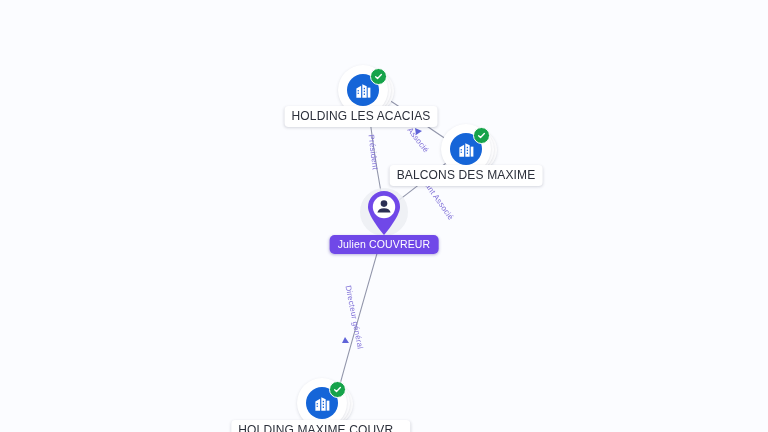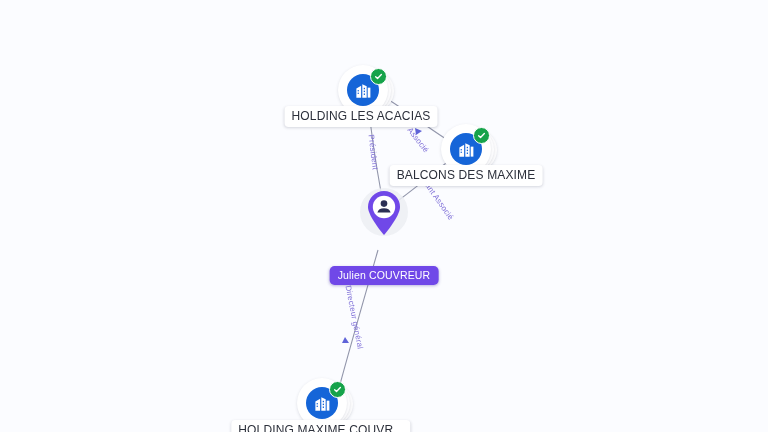--- a/index.html
+++ b/index.html
@@ -230,21 +230,21 @@
   <div class="node" style="left:384px; top:212px;">
     <div class="person-halo"></div>
     <div class="person-pin">
       <svg width="38" height="46" viewBox="0 0 38 46">
         <path d="M19 45 C 19 45 35 26.5 35 17 A 16 16 0 1 0 3 17 C 3 26.5 19 45 19 45 Z" fill="#7048e8"></path>
         <circle cx="19" cy="17" r="11.2" fill="#ffffff"></circle>
         <circle cx="19" cy="13.6" r="3.3" fill="#2b2f55"></circle>
         <path d="M12.4 22.6 a6.7 5.4 0 0 1 13.2 0 z" fill="#2b2f55"></path>
       </svg>
     </div>
-    <div class="node-label person" style="left:0px; top:23px;margin-top:31px;">Julien COUVREUR</div>
+    <div class="node-label person" style="left:0px; top:23px;">Julien COUVREUR</div>
   </div>
 
   <div class="node" style="left:323px; top:404px;">
     <div class="company-stack">
       <div class="stack-card c3"></div>
       <div class="stack-card c2"></div>
       <div class="stack-card c1"></div>
       <div class="company-disc">
         <svg width="19" height="19" viewBox="0 0 24 24">
           <path d="M3 21V9.5l6-3.6V21H3z" fill="#ffffff"></path>

